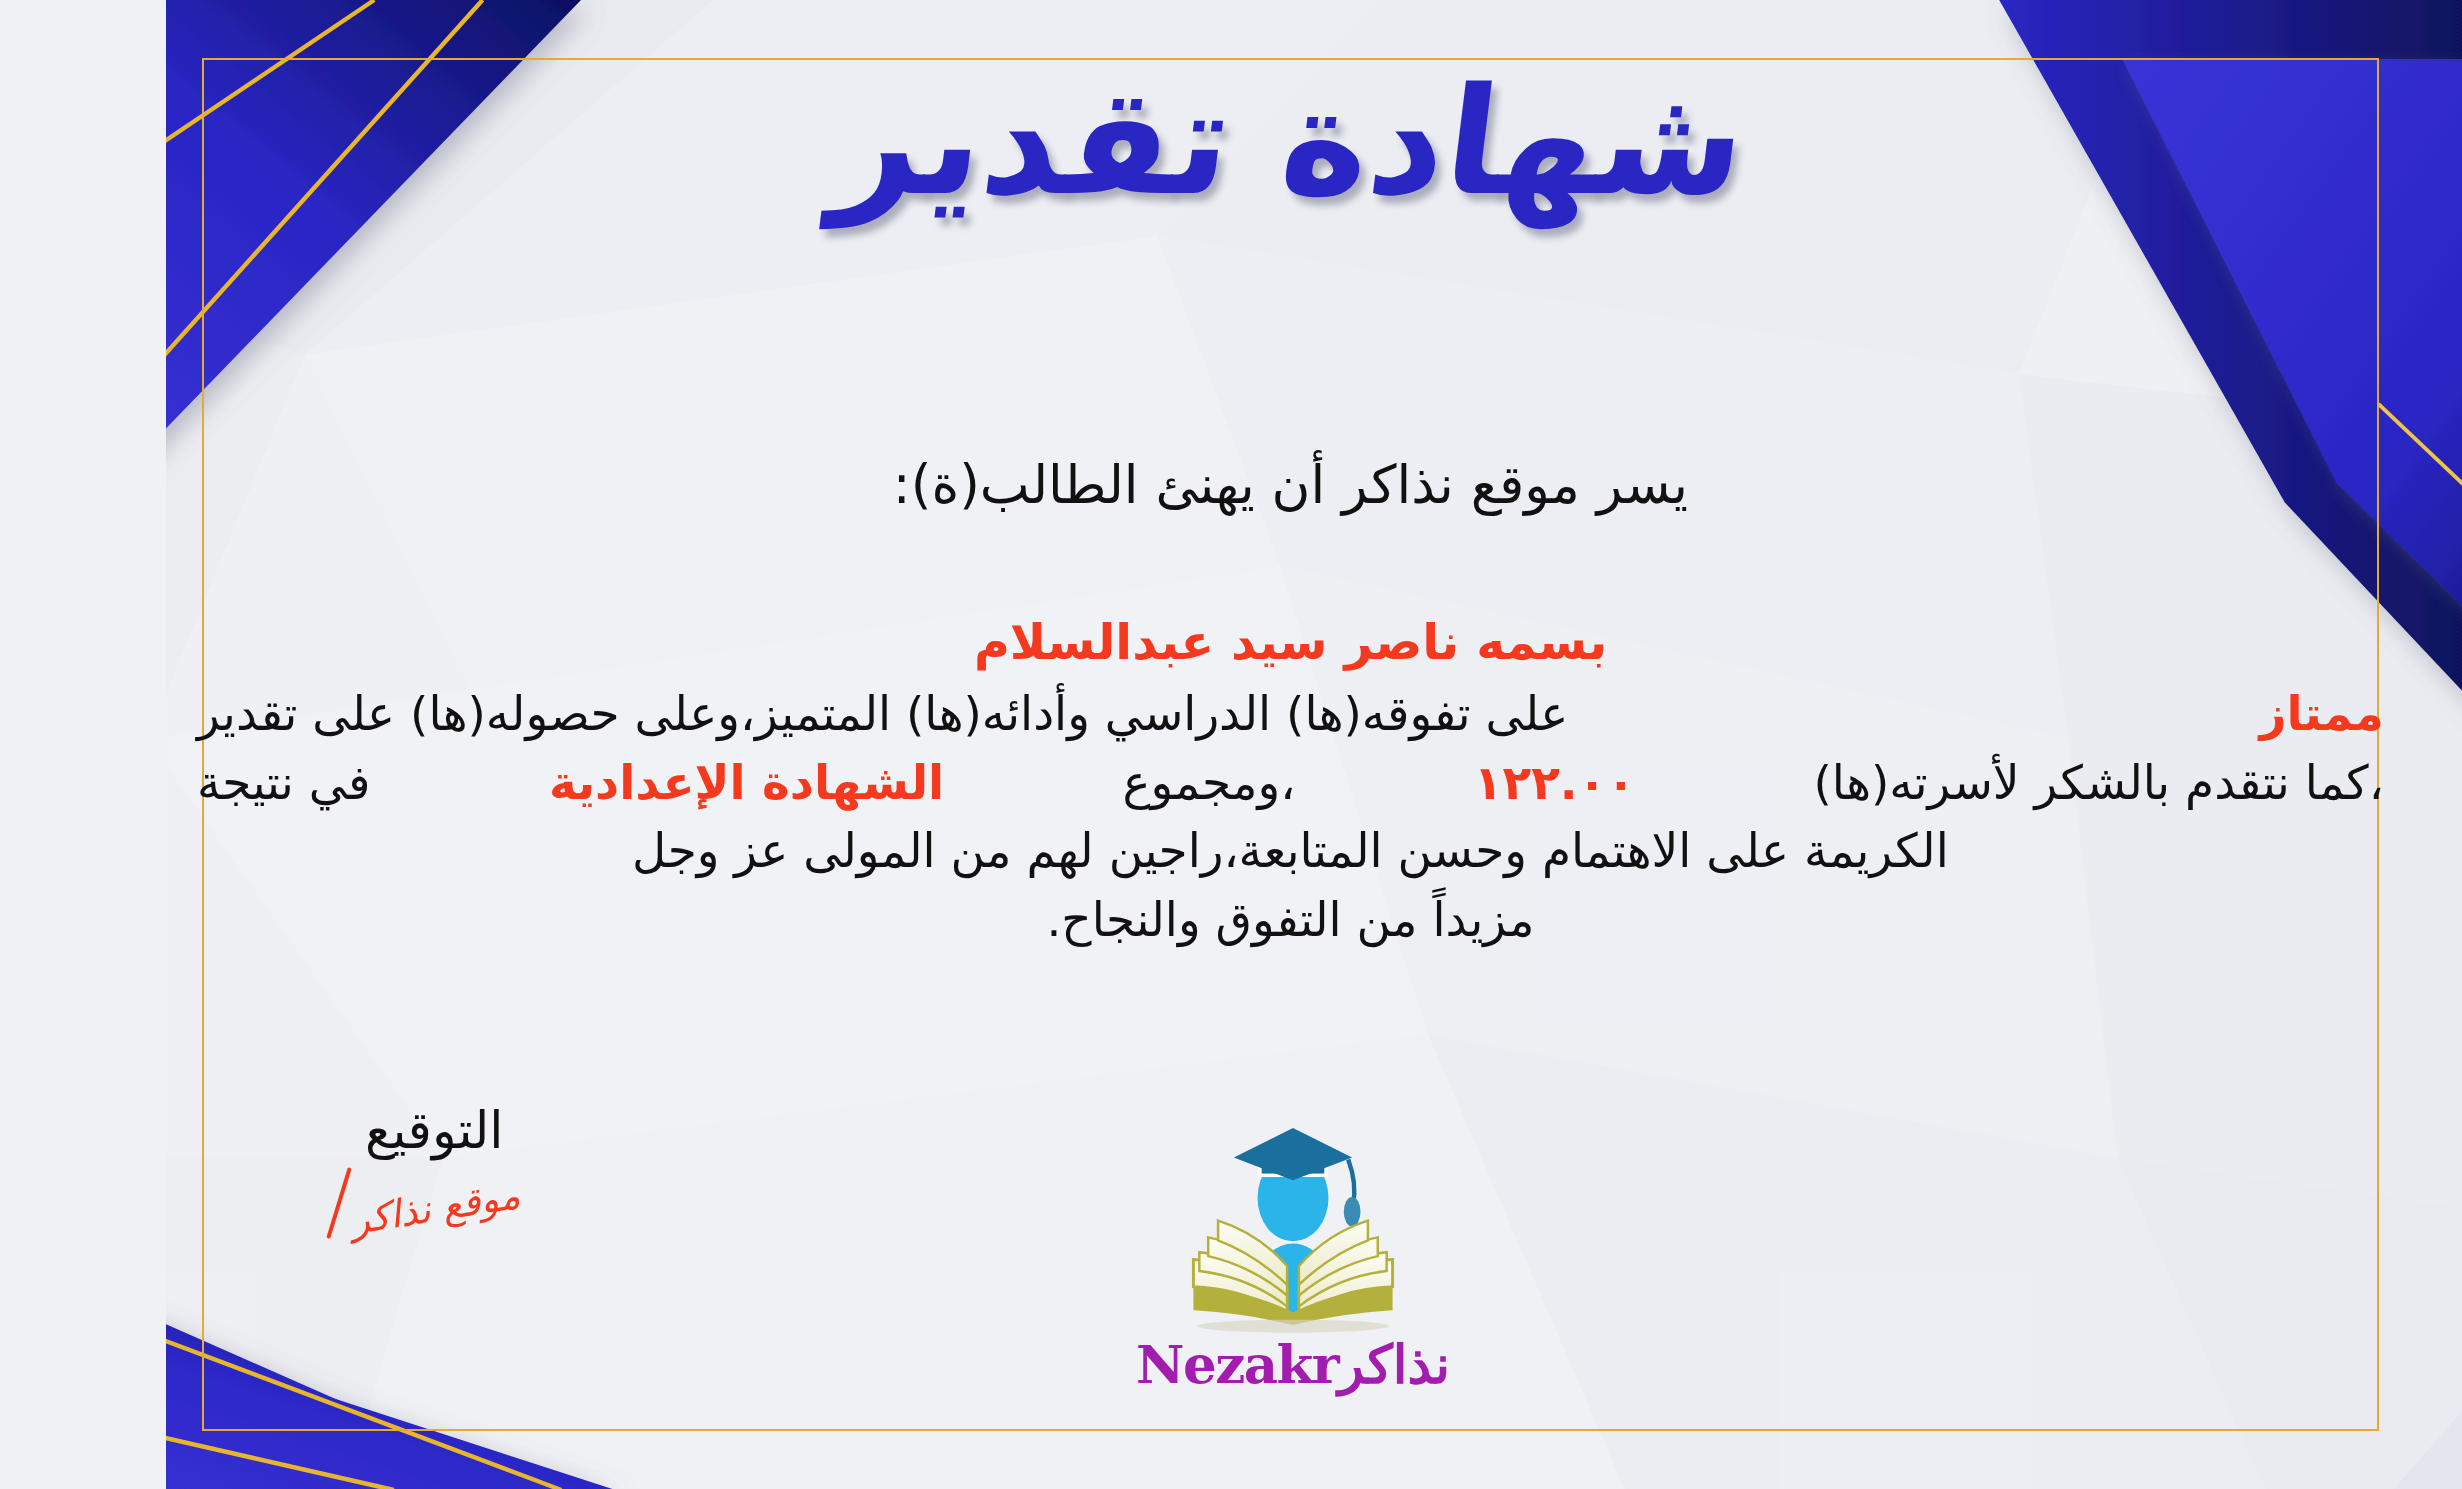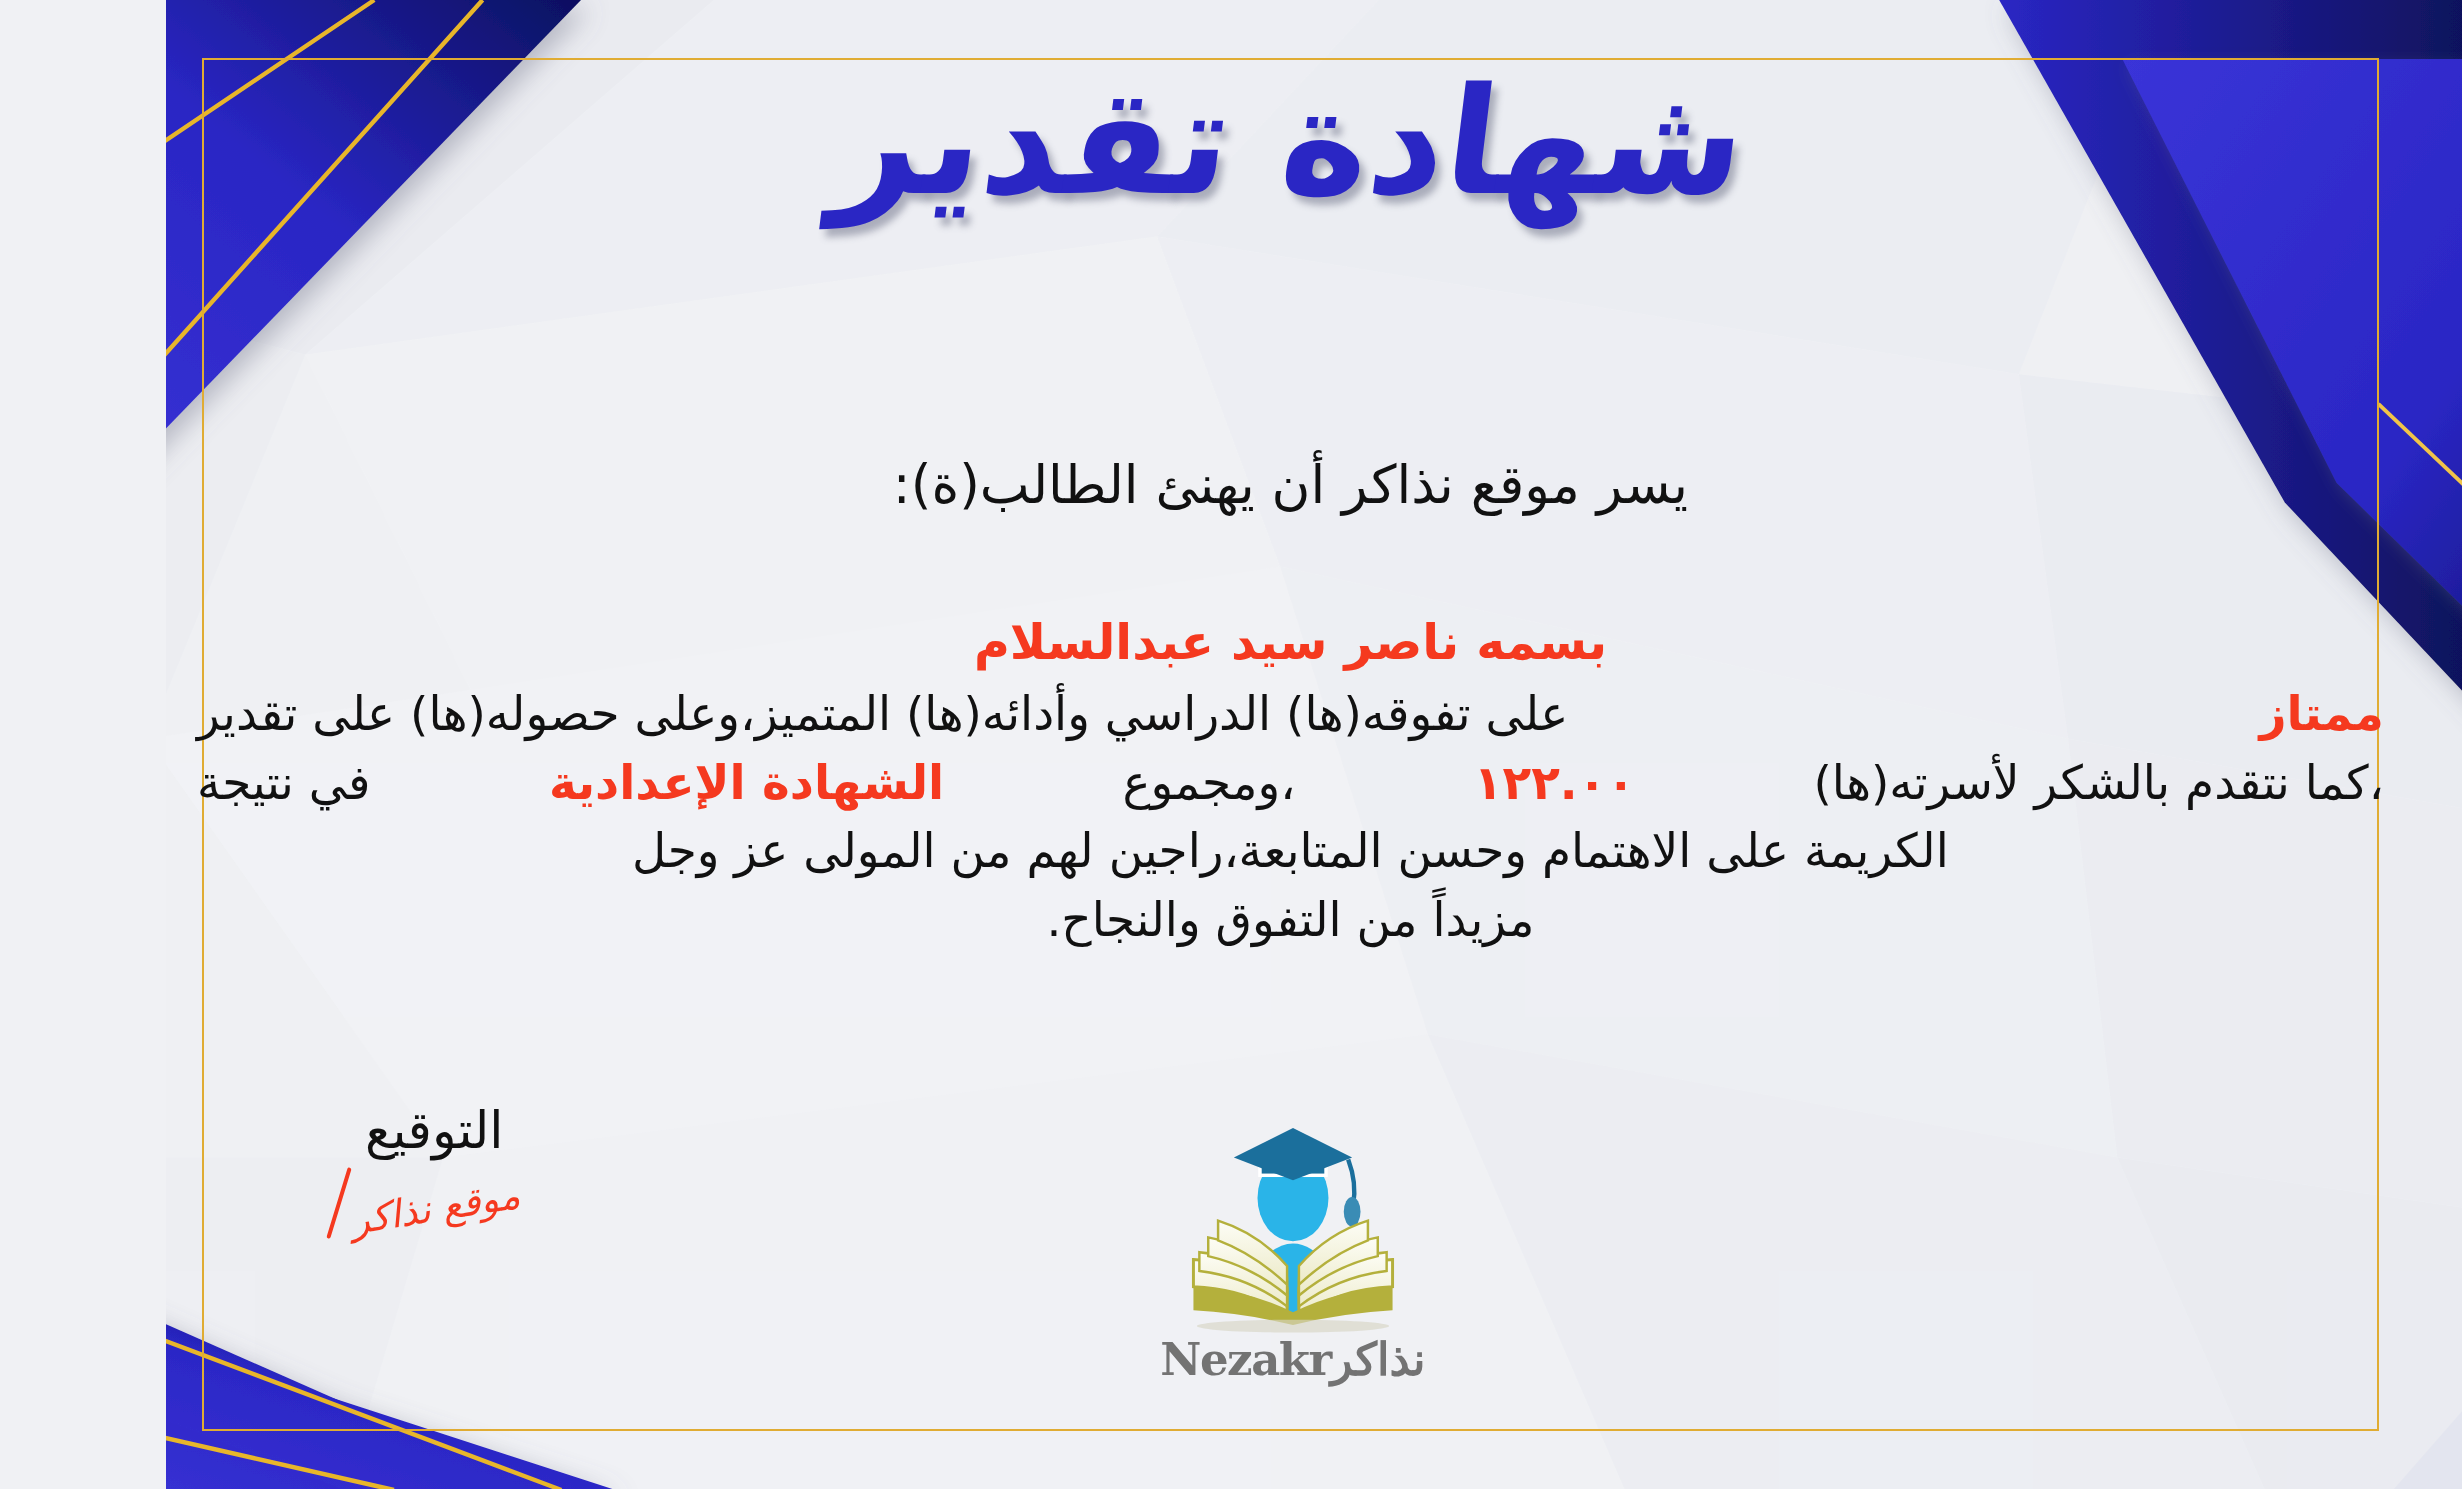--- a/index.html
+++ b/index.html
@@ -121,23 +121,23 @@
   
   .logo{
     position:absolute;
     left:904px;top:1066px;
     width:374px;height:295px;
     text-align:center;
   }
   .logo-mark{width:276px;height:212px;margin:0 auto;display:block;}
   .logo-text{
     margin-top:-3px;
-    font-size:45px;
+    font-size:53px;
     font-weight:700;
-    color:#737373;
+    color:#a21caf;
     font-family:"DejaVu Serif","Liberation Serif",serif;
     direction:rtl;
     white-space:nowrap;
     letter-spacing:-1.5px;
   }
 </style>
 </head>
 <body>
 
 <div class="stage">

